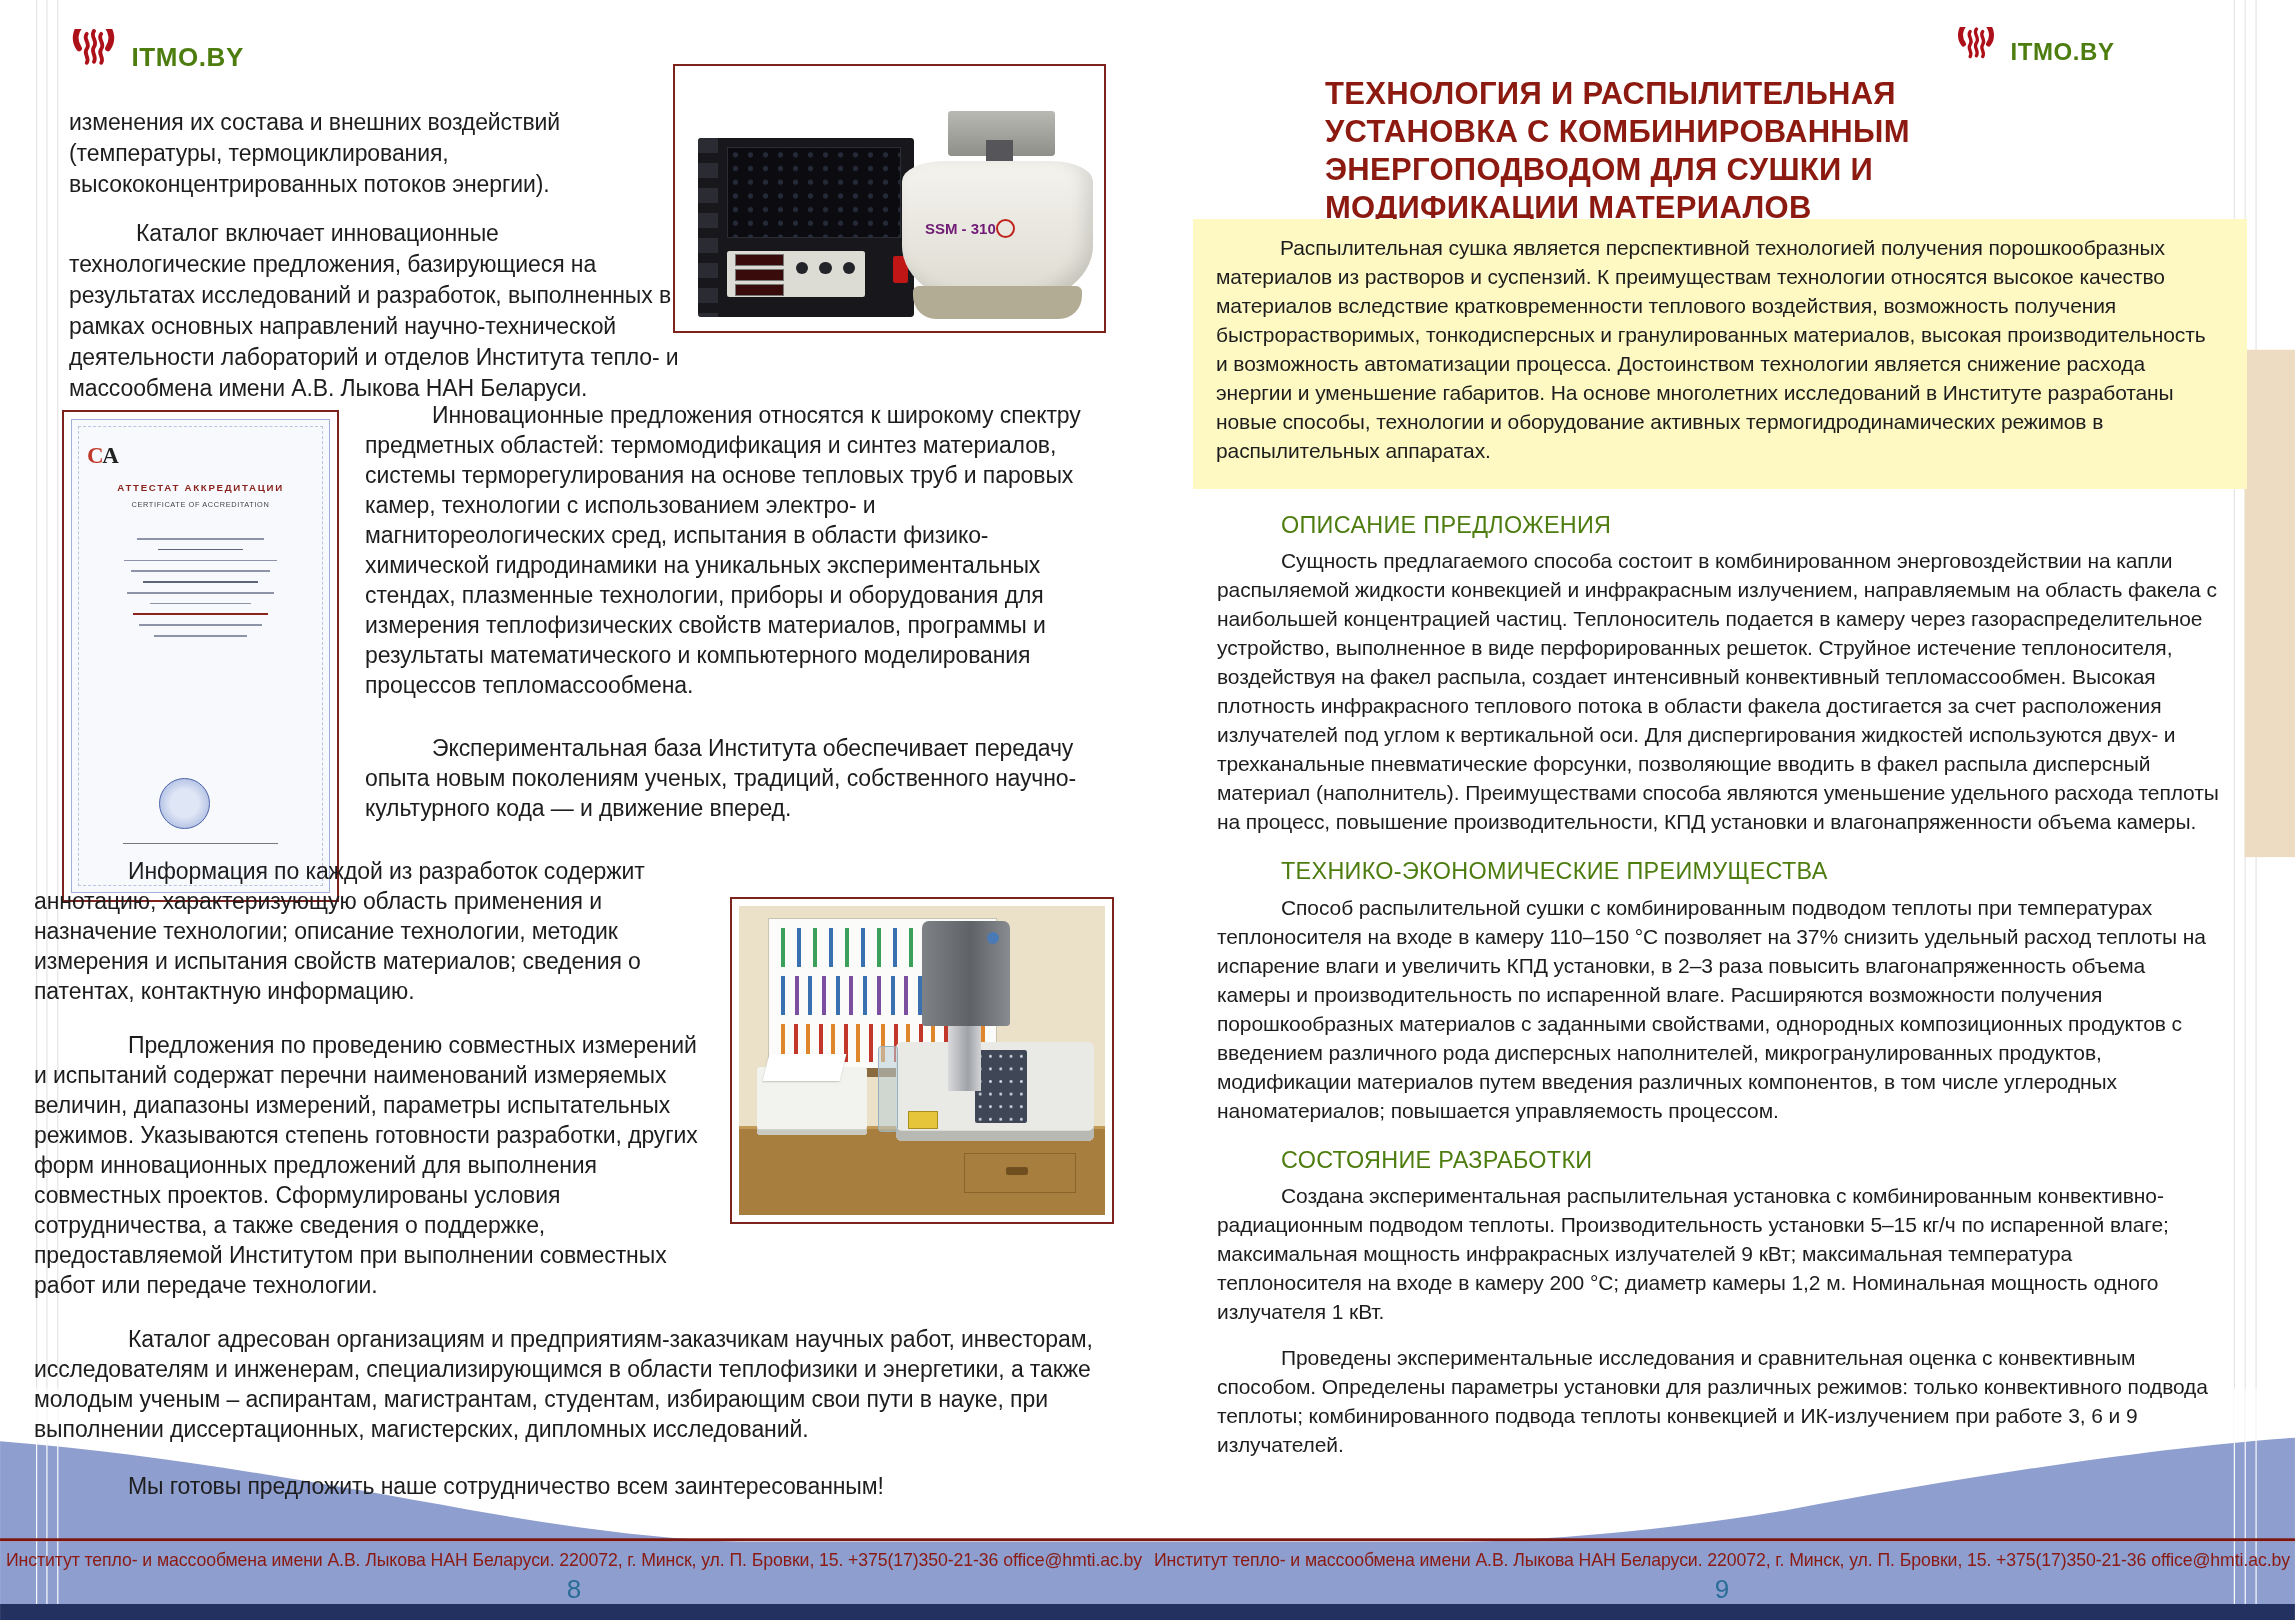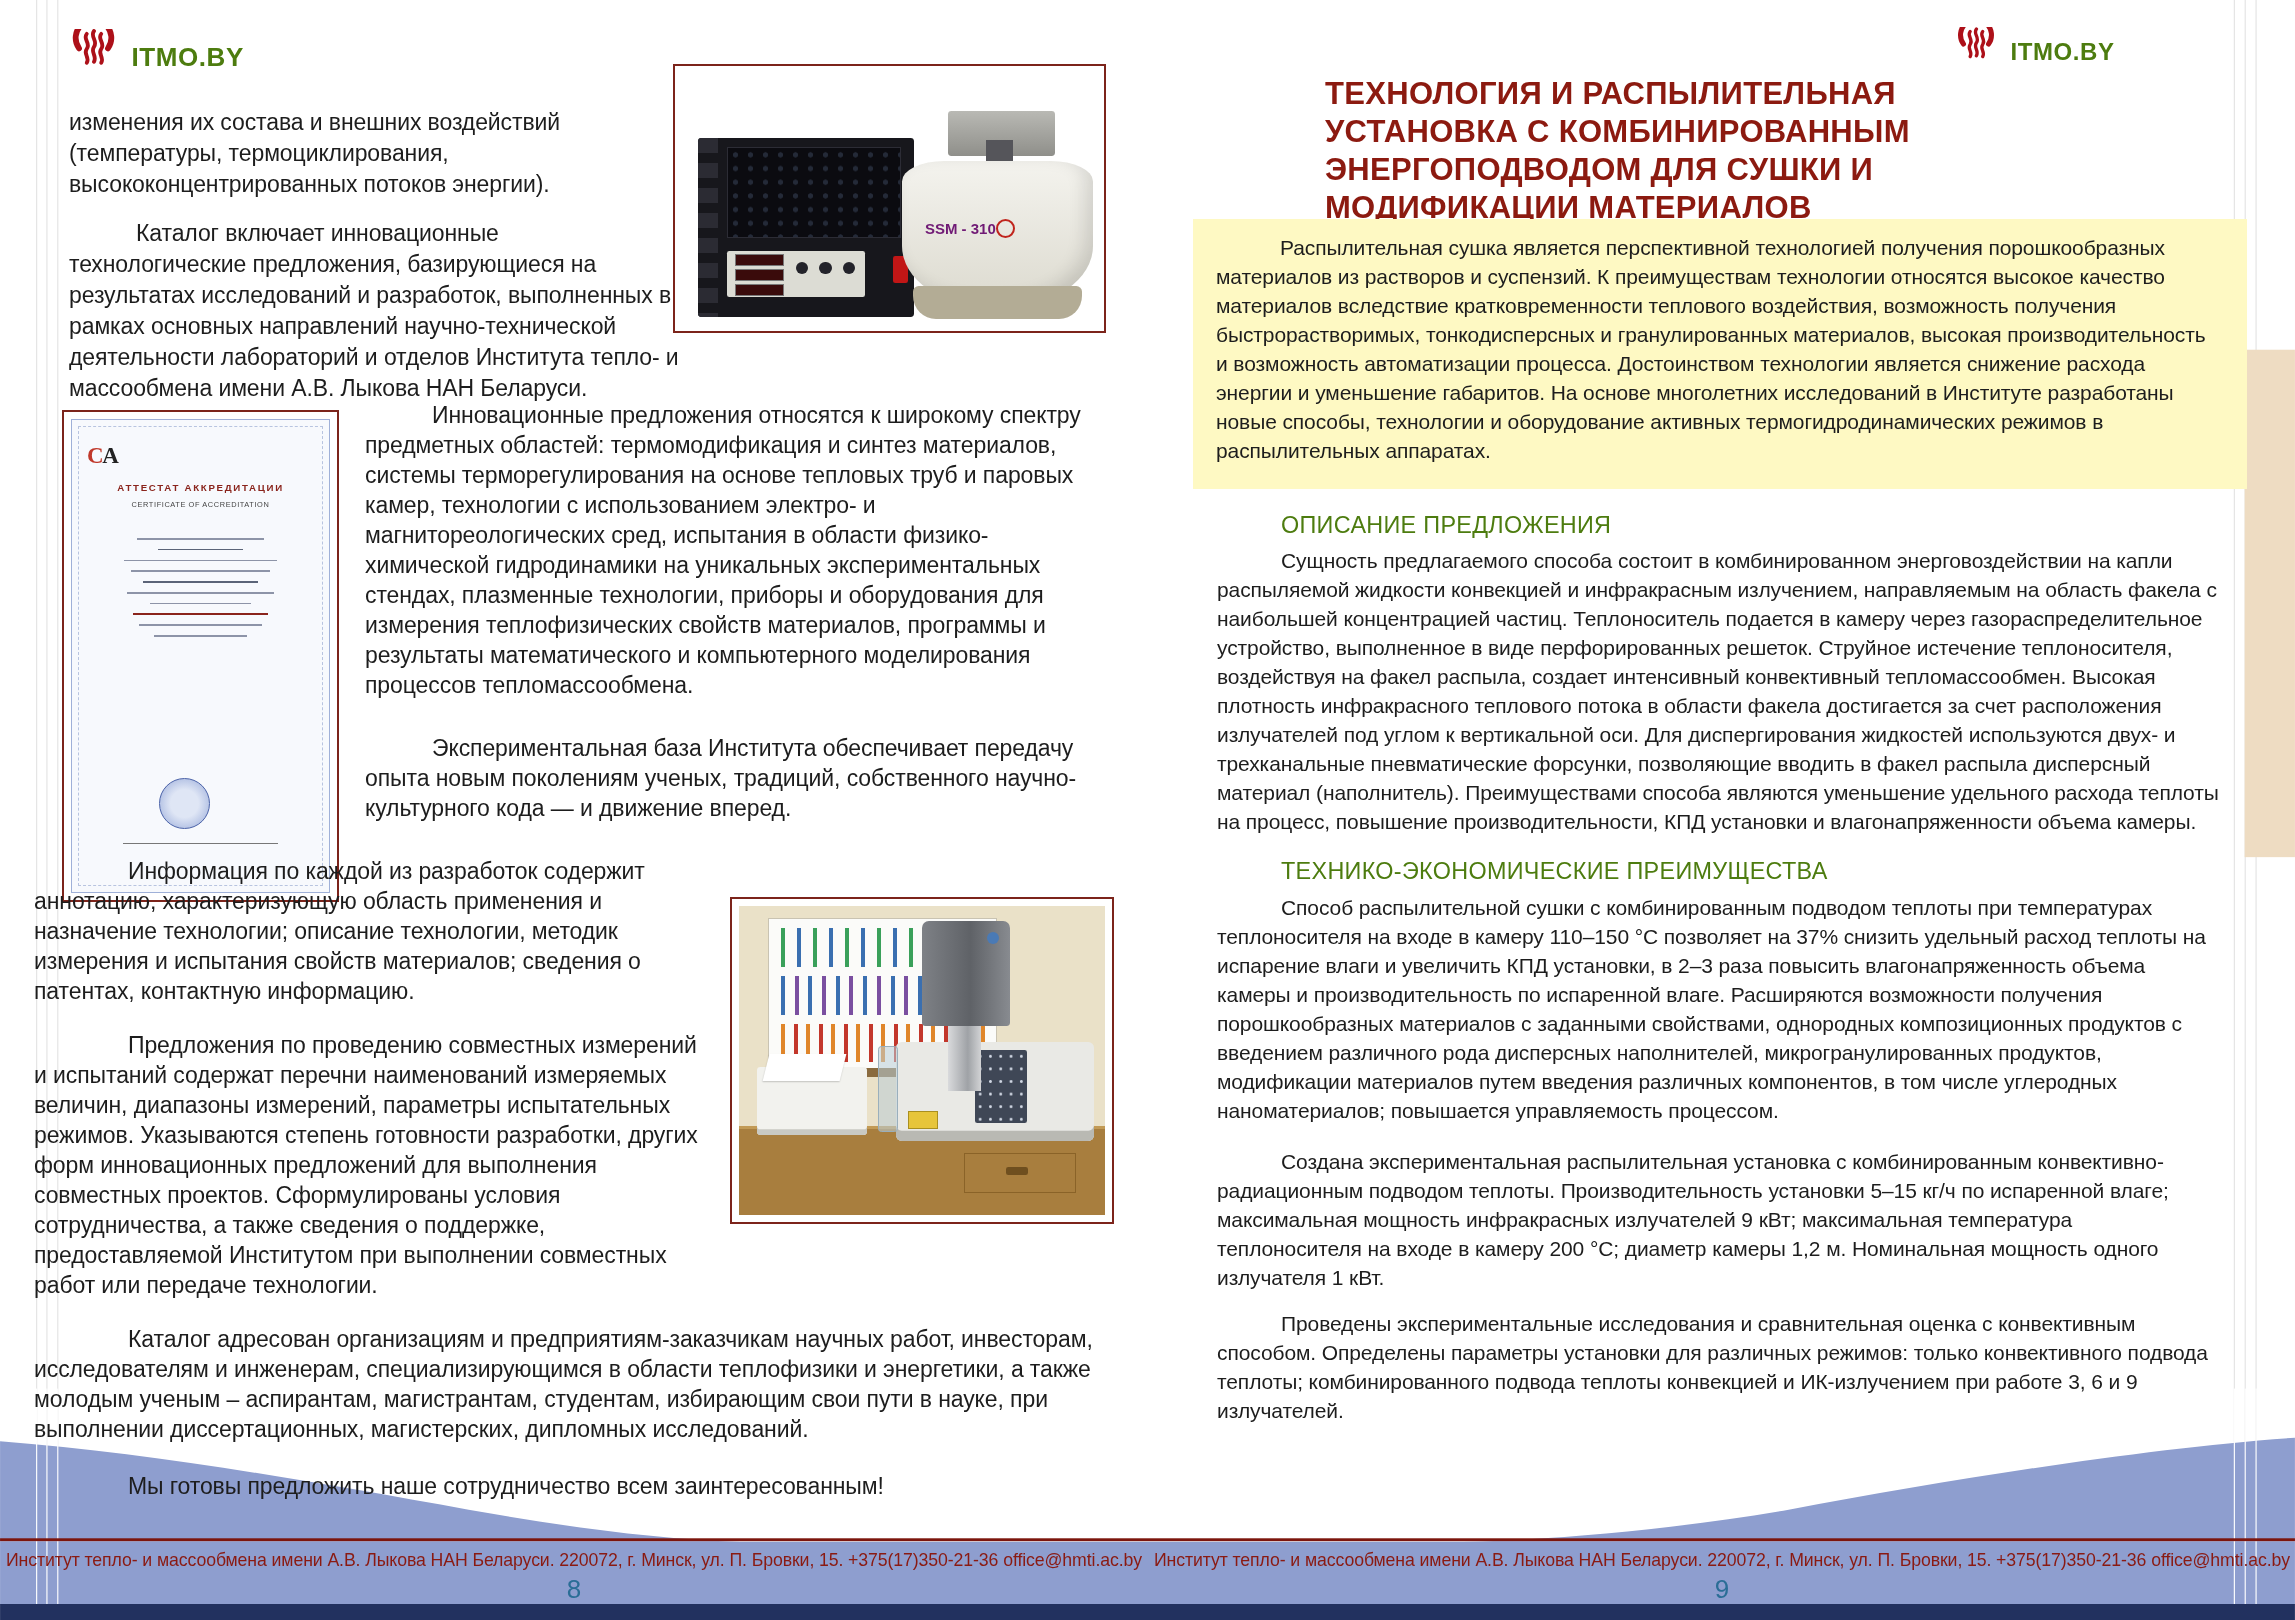--- a/index.html
+++ b/index.html
@@ -236,20 +236,21 @@
 
   <div class="graybox abs" style="left:45px;top:219px;width:1054px;height:270px;">
     <div class="inner">Распылительная сушка является перспективной технологией получения порошкообразных материалов из растворов и суспензий. К преимуществам технологии относятся высокое качество материалов вследствие кратковременности теплового воздействия, возможность получения быстрорастворимых, тонкодисперсных и гранулированных материалов, высокая производительность и возможность автоматизации процесса. Достоинством технологии является снижение расхода энергии и уменьшение габаритов. На основе многолетних исследований в Институте разработаны новые способы, технологии и оборудование активных термогидродинамических режимов в распылительных аппаратах.</div>
   </div>
 
   <div class="abs" style="left:69px;top:512px;width:1004px;">
     <h2 class="rhead">ОПИСАНИЕ ПРЕДЛОЖЕНИЯ</h2>
     <p class="rpar">Сущность предлагаемого способа состоит в комбинированном энерговоздействии на капли распыляемой жидкости конвекцией и инфракрасным излучением, направляемым на область факела с наибольшей концентрацией частиц. Теплоноситель подается в камеру через газораспределительное устройство, выполненное в виде перфорированных решеток. Струйное истечение теплоносителя, воздействуя на факел распыла, создает интенсивный конвективный тепломассообмен. Высокая плотность инфракрасного теплового потока в области факела достигается за счет расположения излучателей под углом к вертикальной оси. Для диспергирования жидкостей используются двух- и трехканальные пневматические форсунки, позволяющие вводить в факел распыла дисперсный материал (наполнитель). Преимуществами способа являются уменьшение удельного расхода теплоты на процесс, повышение производительности, КПД установки и влагонапряженности объема камеры.</p>
     <h2 class="rhead">ТЕХНИКО-ЭКОНОМИЧЕСКИЕ ПРЕИМУЩЕСТВА</h2>
     <p class="rpar">Способ распылительной сушки с комбинированным подводом теплоты при температурах теплоносителя на входе в камеру 110–150 °С позволяет на 37% снизить удельный расход теплоты на испарение влаги и увеличить КПД установки, в 2–3 раза повысить влагонапряженность объема камеры и производительность по испаренной влаге. Расширяются возможности получения порошкообразных материалов с заданными свойствами, однородных композиционных продуктов с введением различного рода дисперсных наполнителей, микрогранулированных продуктов, модификации материалов путем введения различных компонентов, в том числе углеродных наноматериалов; повышается управляемость процессом.</p>
+    <h2 class="rhead">СОСТОЯНИЕ РАЗРАБОТКИ</h2>
     <p class="rpar" style="margin-bottom:17px;">Создана экспериментальная распылительная установка с комбинированным конвективно-радиационным подводом теплоты. Производительность установки 5–15 кг/ч по испаренной влаге; максимальная мощность инфракрасных излучателей 9 кВт; максимальная температура теплоносителя на входе в камеру 200 °С; диаметр камеры 1,2 м. Номинальная мощность одного излучателя 1 кВт.</p>
     <p class="rpar" style="margin-bottom:0;">Проведены экспериментальные исследования и сравнительная оценка с конвективным способом. Определены параметры установки для различных режимов: только конвективного подвода теплоты; комбинированного подвода теплоты конвекцией и ИК-излучением при работе 3, 6 и 9 излучателей.</p>
   </div>
 
   <div class="footer-text abs" style="left:0;top:1550px;width:1148px;">Институт тепло- и массообмена имени А.В. Лыкова НАН Беларуси. 220072, г. Минск, ул. П. Бровки, 15. +375(17)350-21-36   office@hmti.ac.by</div>
   <div class="pagenum abs" style="left:0;top:1574px;width:1148px;">9</div>
 </div>
 
 
 </body></html>

